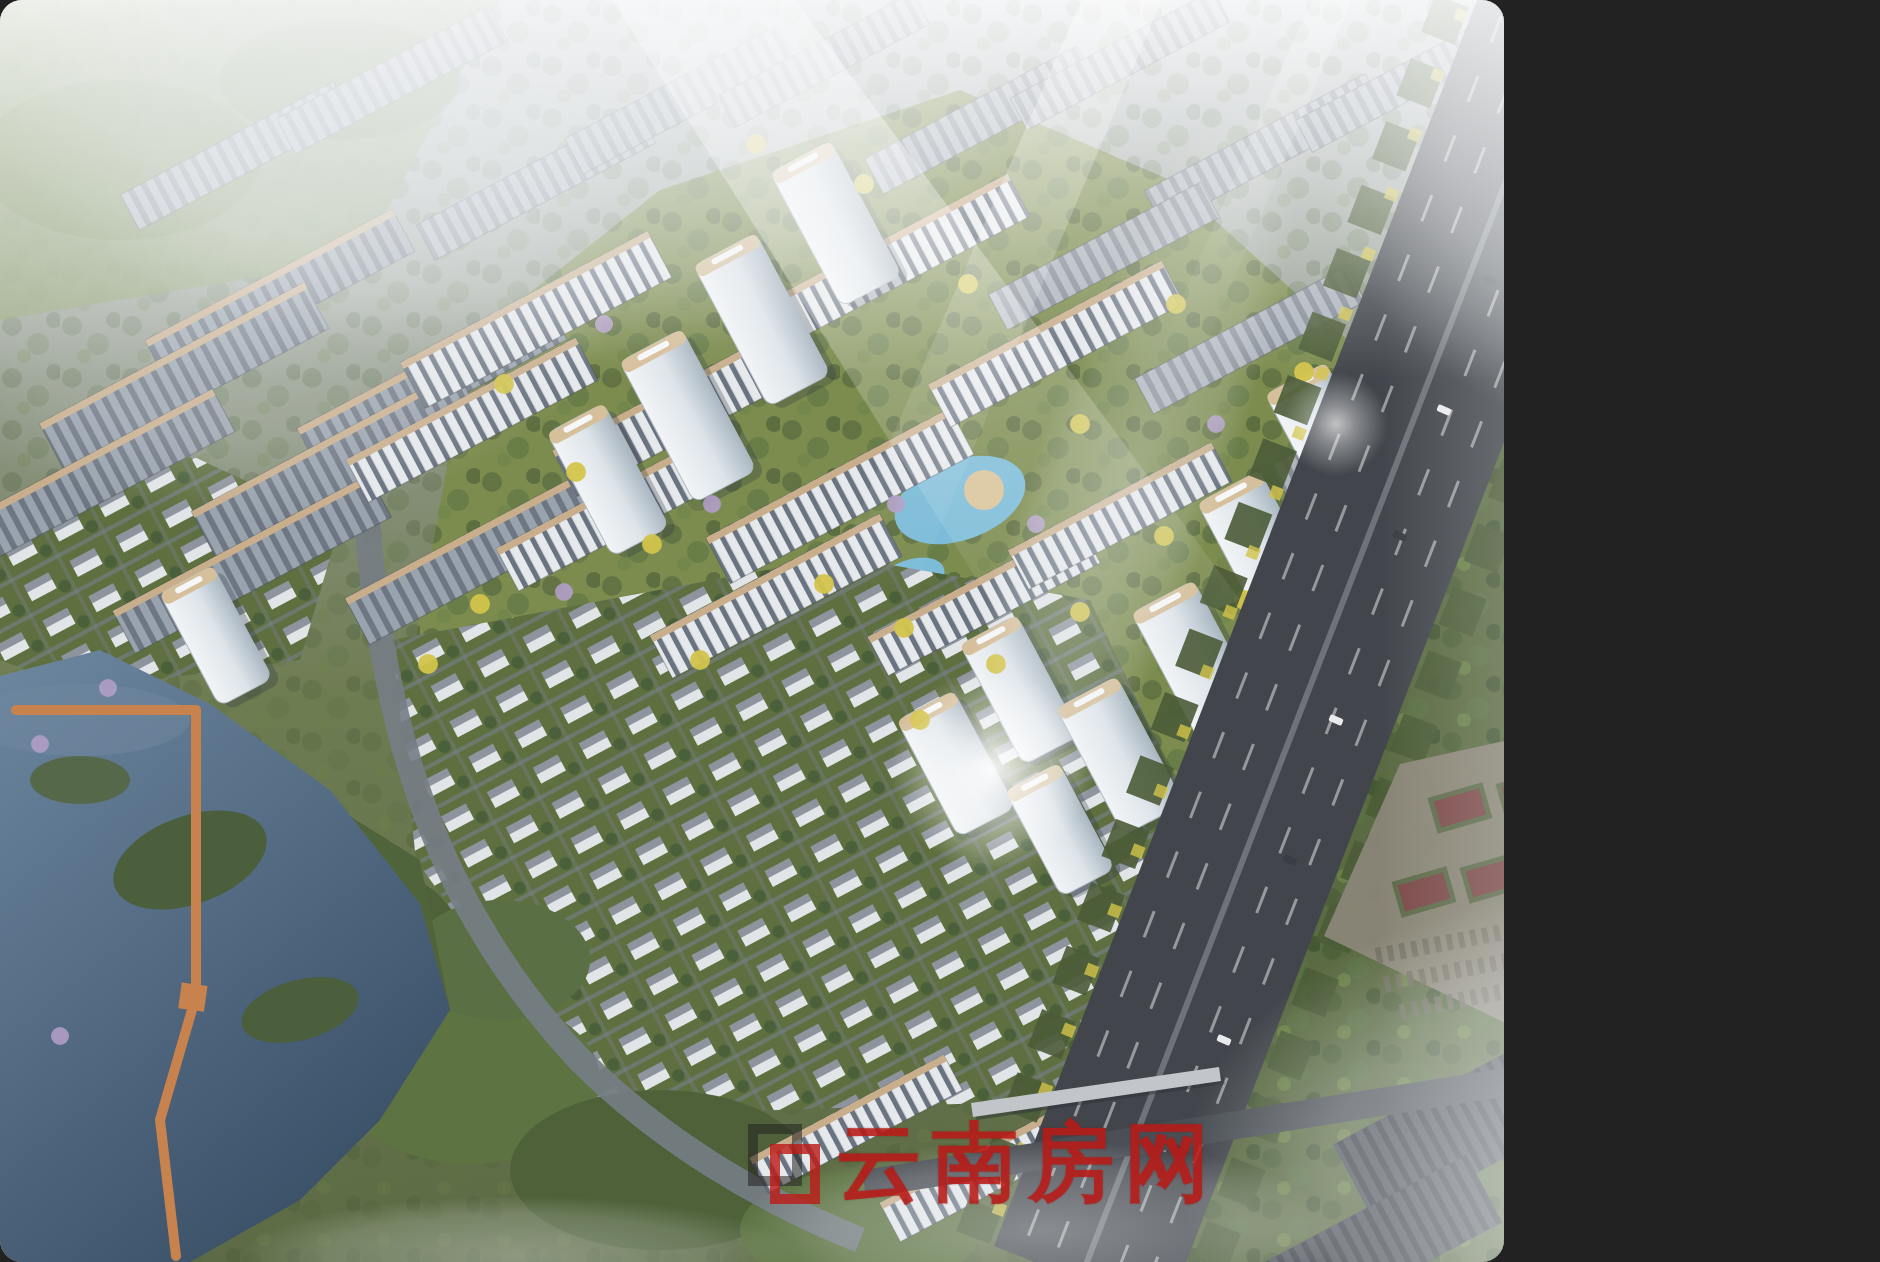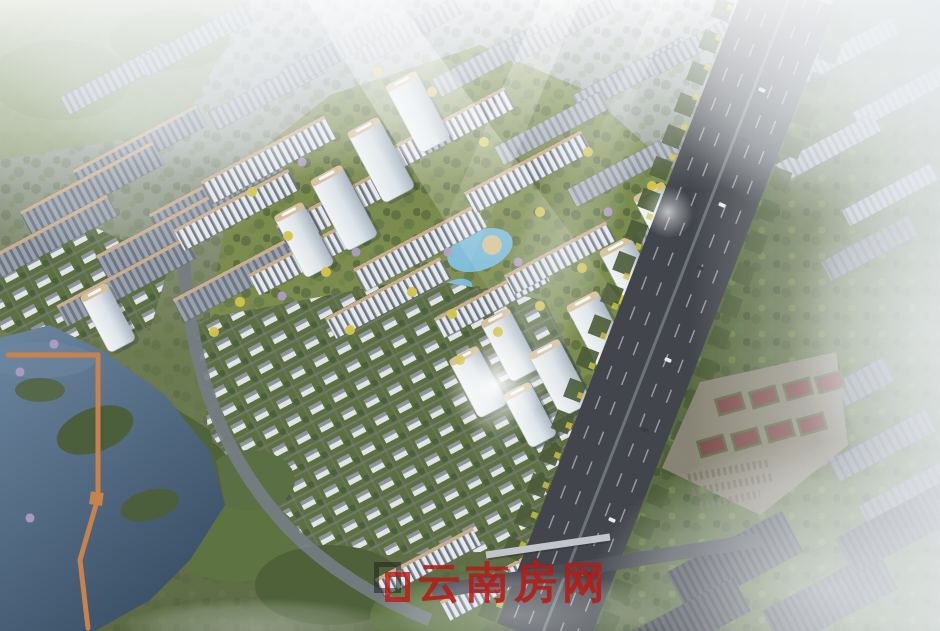--- a/index.html
+++ b/index.html
@@ -1,17 +1,17 @@
 <!DOCTYPE html>
 <html style="--wm-red: rgba(189,28,24,0.82); --haze-white: #f2f4f6; --tower-face: #f2f4f6; --tower-shade: #aab7c2; --tower-crown: #d6c09c; --slab-parapet: #c9ae8c; --bg-city: #aeb5bd; --dev-green: #7c8c4f; --park-green: #4e6139; --lake-deep: #3a5067; --lake-light: #6d87a0; --path-orange: #c8824d; --highway-asphalt: #42464c; --court-maroon: #7c4a4a; --villa-roof: #8d949d; --tree-yellow: #d3c44b; --tree-purple: #b19dc7;"><head>
 <meta charset="utf-8">
 <style>
   html,body{margin:0;padding:0;background:#222;}
-  .stage{position:relative;width:940px;height:631px;overflow:hidden;
-         font-family:"DejaVu Sans",sans-serif;background:#f9a8d4;}
+  .stage{position:relative;width:752px;height:631px;overflow:hidden;
+         font-family:"DejaVu Sans",sans-serif;background:#f9a8d4;border-radius:11px;}
   .stage svg{position:absolute;left:0;top:0;}
   
   .watermark{position:absolute;left:374px;top:554px;height:56px;display:flex;
              align-items:center;pointer-events:none;}
   .wm-logo{position:relative;width:40px;height:46px;margin-right:4px;}
   .wm-logo .sq-black{position:absolute;left:0;top:3px;width:17px;height:21px;
              border:5px solid rgba(35,33,32,0.55);}
   .wm-logo .sq-red{position:absolute;left:11px;top:13px;width:15px;height:20px;
              border:5px solid var(--wm-red,rgba(189,28,24,0.82));}
   .wm-text{font-size:43px;font-weight:bold;letter-spacing:5px;line-height:1;

